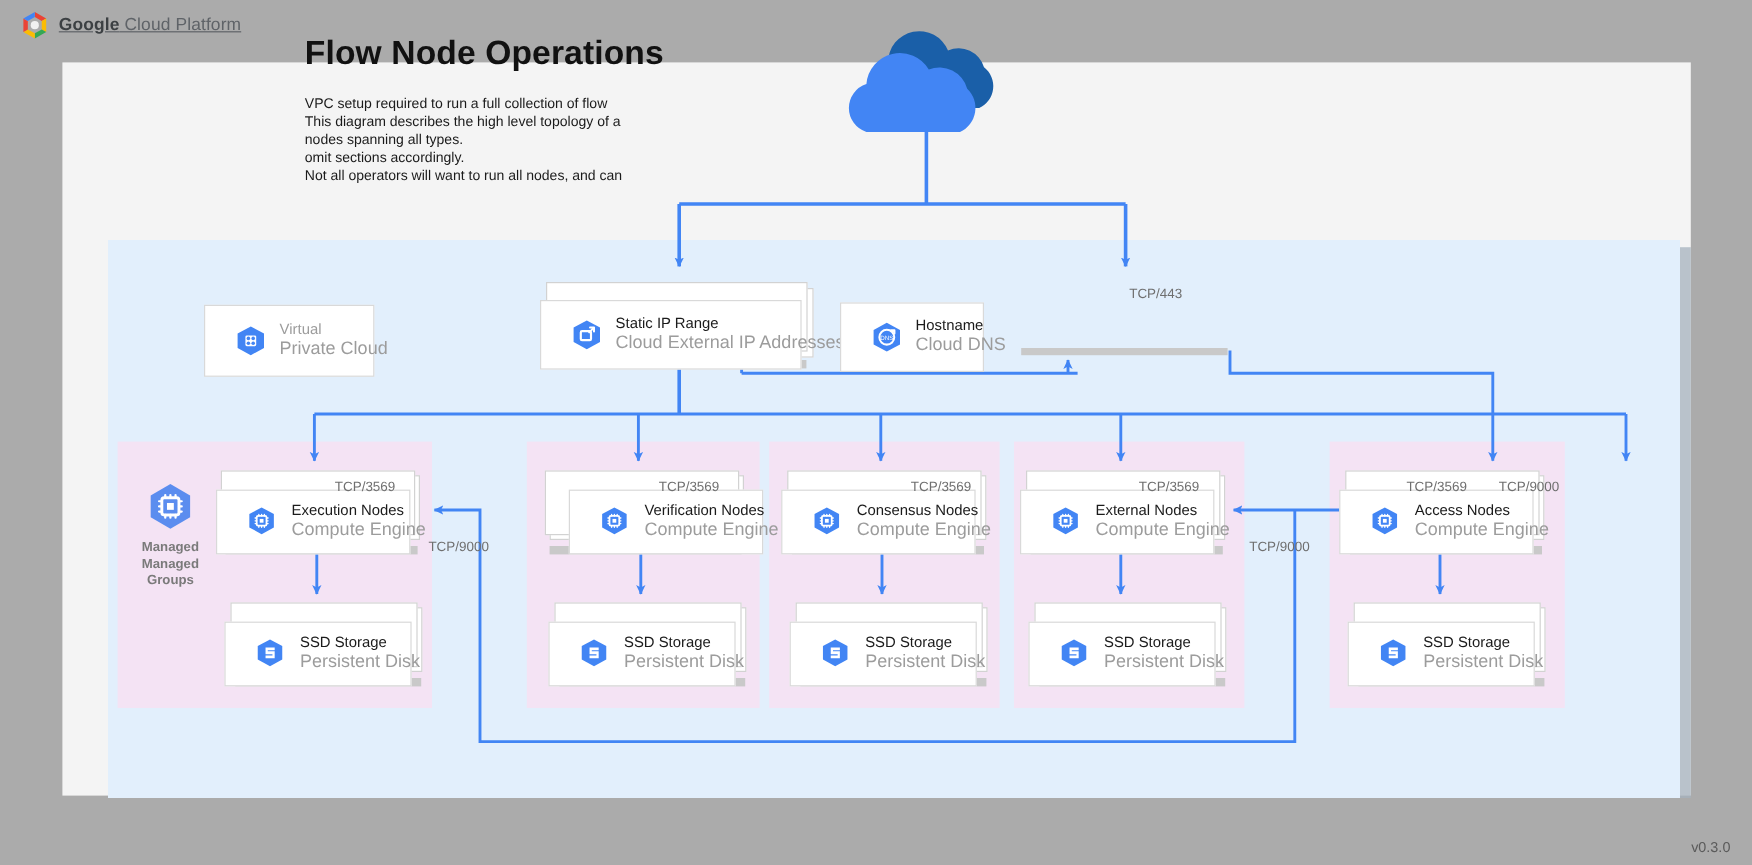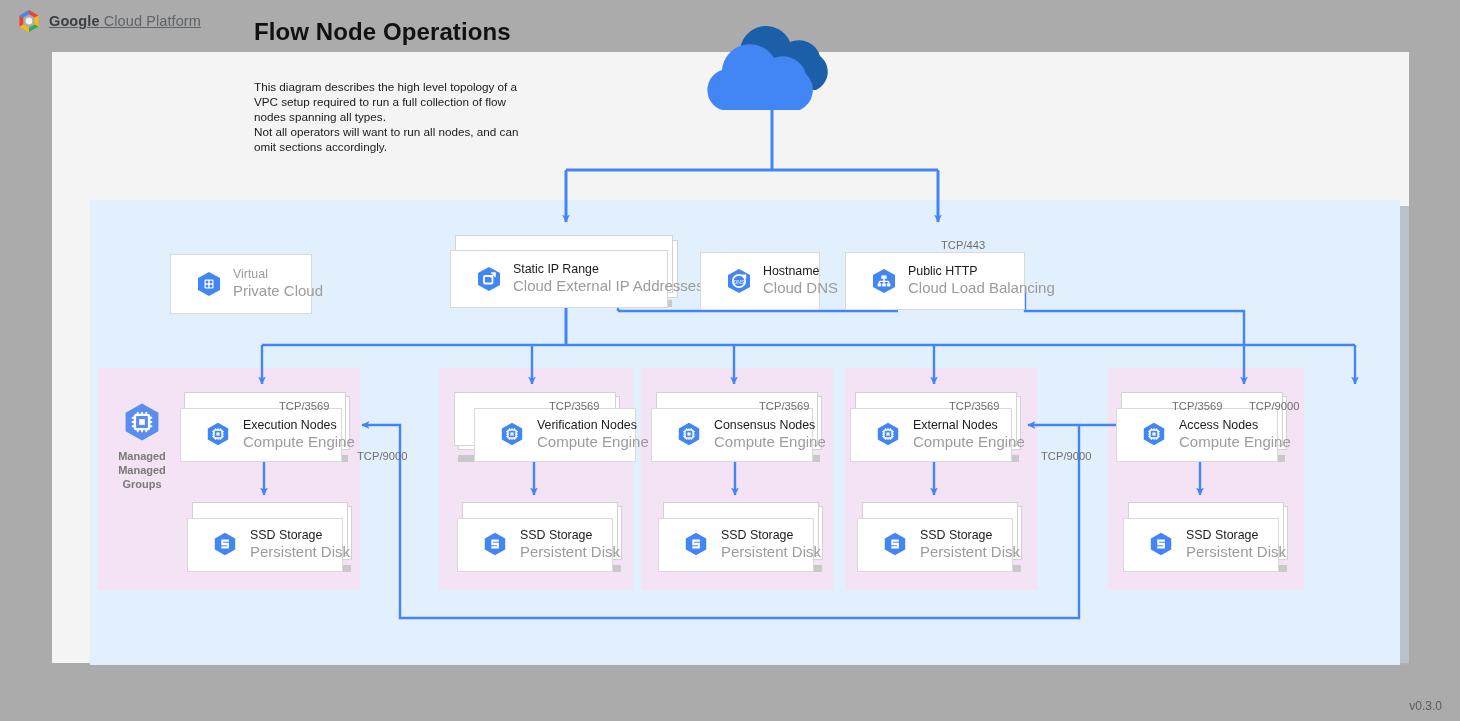--- a/index.html
+++ b/index.html
@@ -16,21 +16,21 @@
   
   .brandbar{position:absolute;left:18px;top:8px;display:flex;align-items:center;gap:9px;height:26px;}
   .brandbar .logo{width:22px;height:24px;}
   .brandbar .brandtext{font-size:14.5px;color:#5f6368;letter-spacing:.1px;white-space:nowrap;text-decoration:underline;}
   .brandbar .brandtext b{color:#3c4043;font-weight:bold;}
 
   
   .page{position:absolute;left:52px;top:52px;width:1357px;height:611px;background:#f4f4f4;}
 
   
-  .title{position:absolute;left:254px;top:18px;font-size:24px;font-weight:bold;color:#111;letter-spacing:.1px;}
+  .title{position:absolute;left:254px;top:28px;font-size:28px;font-weight:bold;color:#111;letter-spacing:.1px;}
   .desc{position:absolute;left:254px;top:79px;width:300px;font-size:11.7px;line-height:15.1px;color:#1a1a1a;}
   .desc p{margin:0;}
 
   
   .vpc{position:absolute;left:90px;top:200px;width:1310px;height:465px;background:#e2effc;}
   .vpc-shadow{position:absolute;left:1391px;top:206px;width:18px;height:459px;background:#a6b1bd;opacity:.75;}
 
   
   .zone{position:absolute;background:#f4e3f4;}
 
@@ -81,25 +81,25 @@
     <span class="brandtext">
       <b>Google</b><span> Cloud Platform</span>
     </span>
   </div>
 
   <div class="page"></div>
 
   <div class="title">Flow Node Operations</div>
 
   <div class="desc">
+    <p>VPC setup required to run a full collection of flow</p>
     <p>This diagram describes the high level topology of a</p>
-    <p>VPC setup required to run a full collection of flow</p>
     <p>nodes spanning all types.</p>
+    <p>omit sections accordingly.</p>
     <p>Not all operators will want to run all nodes, and can</p>
-    <p>omit sections accordingly.</p>
   </div>
 
   <div class="vpc-shadow"></div>
   <div class="vpc"></div>
 
   <div class="zone" style="left:98px;top:368px;width:262px;height:222px;"></div>
   <div class="zone" style="left:439px;top:368px;width:194px;height:222px;"></div>
   <div class="zone" style="left:641px;top:368px;width:192px;height:222px;"></div>
   <div class="zone" style="left:845px;top:368px;width:192px;height:222px;"></div>
   <div class="zone" style="left:1108px;top:368px;width:196px;height:222px;"></div>
@@ -198,36 +198,20 @@
         <text x="14" y="16.6" font-size="5.2" fill="#fff" text-anchor="middle" font-family="sans-serif">DNS</text>
       </svg>
     </span>
     <span class="txt">
       <span class="t1">Hostname</span>
       <span class="t2">Cloud DNS</span>
     </span>
   </div>
 
   <div class="plate" style="left:851px;top:290px;width:172px;height:6px;"></div>
-  <div class="card" style="left:845px;top:232px;width:180px;height:58px;">
-    <span class="ico">
-      <svg width="28" height="28" viewBox="0 0 28 28">
-        <path d="M14 2 L25 8 L25 20 L14 26 L3 20 L3 8 Z" fill="#4285f4"></path>
-        <rect x="11.4" y="8.4" width="5.2" height="3.4" fill="#fff"></rect>
-        <path d="M14 11.8 L14 14.4 M9.4 14.4 L18.6 14.4 M9.4 14.4 L9.4 16.4 M14 14.4 L14 16.4 M18.6 14.4 L18.6 16.4" stroke="#fff" stroke-width="1.4" fill="none"></path>
-        <rect x="7.6" y="16.4" width="3.6" height="3" fill="#fff"></rect>
-        <rect x="12.2" y="16.4" width="3.6" height="3" fill="#fff"></rect>
-        <rect x="16.8" y="16.4" width="3.6" height="3" fill="#fff"></rect>
-      </svg>
-    </span>
-    <span class="txt">
-      <span class="t1">Public HTTP</span>
-      <span class="t2">Cloud Load Balancing</span>
-    </span>
-  </div>
 
   <span style="position:absolute;left:122px;top:400px;width:40px;height:44px;z-index:6;">
     <svg width="40" height="44" viewBox="0 0 28 28">
       <path d="M14 1 L25.5 7.6 L25.5 20.4 L14 27 L2.5 20.4 L2.5 7.6 Z" fill="#5b8def"></path>
       <rect x="9" y="9" width="10" height="10" rx="1.4" fill="none" stroke="#fff" stroke-width="1.7"></rect>
       <rect x="12" y="12" width="4" height="4" fill="#fff"></rect>
       <path d="M11 7.4 L11 9 M14 7.4 L14 9 M17 7.4 L17 9 M11 19 L11 20.6 M14 19 L14 20.6 M17 19 L17 20.6
                M7.4 11 L9 11 M7.4 14 L9 14 M7.4 17 L9 17 M19 11 L20.6 11 M19 14 L20.6 14 M19 17 L20.6 17" stroke="#fff" stroke-width="1.3" stroke-linecap="round"></path>
     </svg>
   </span>

